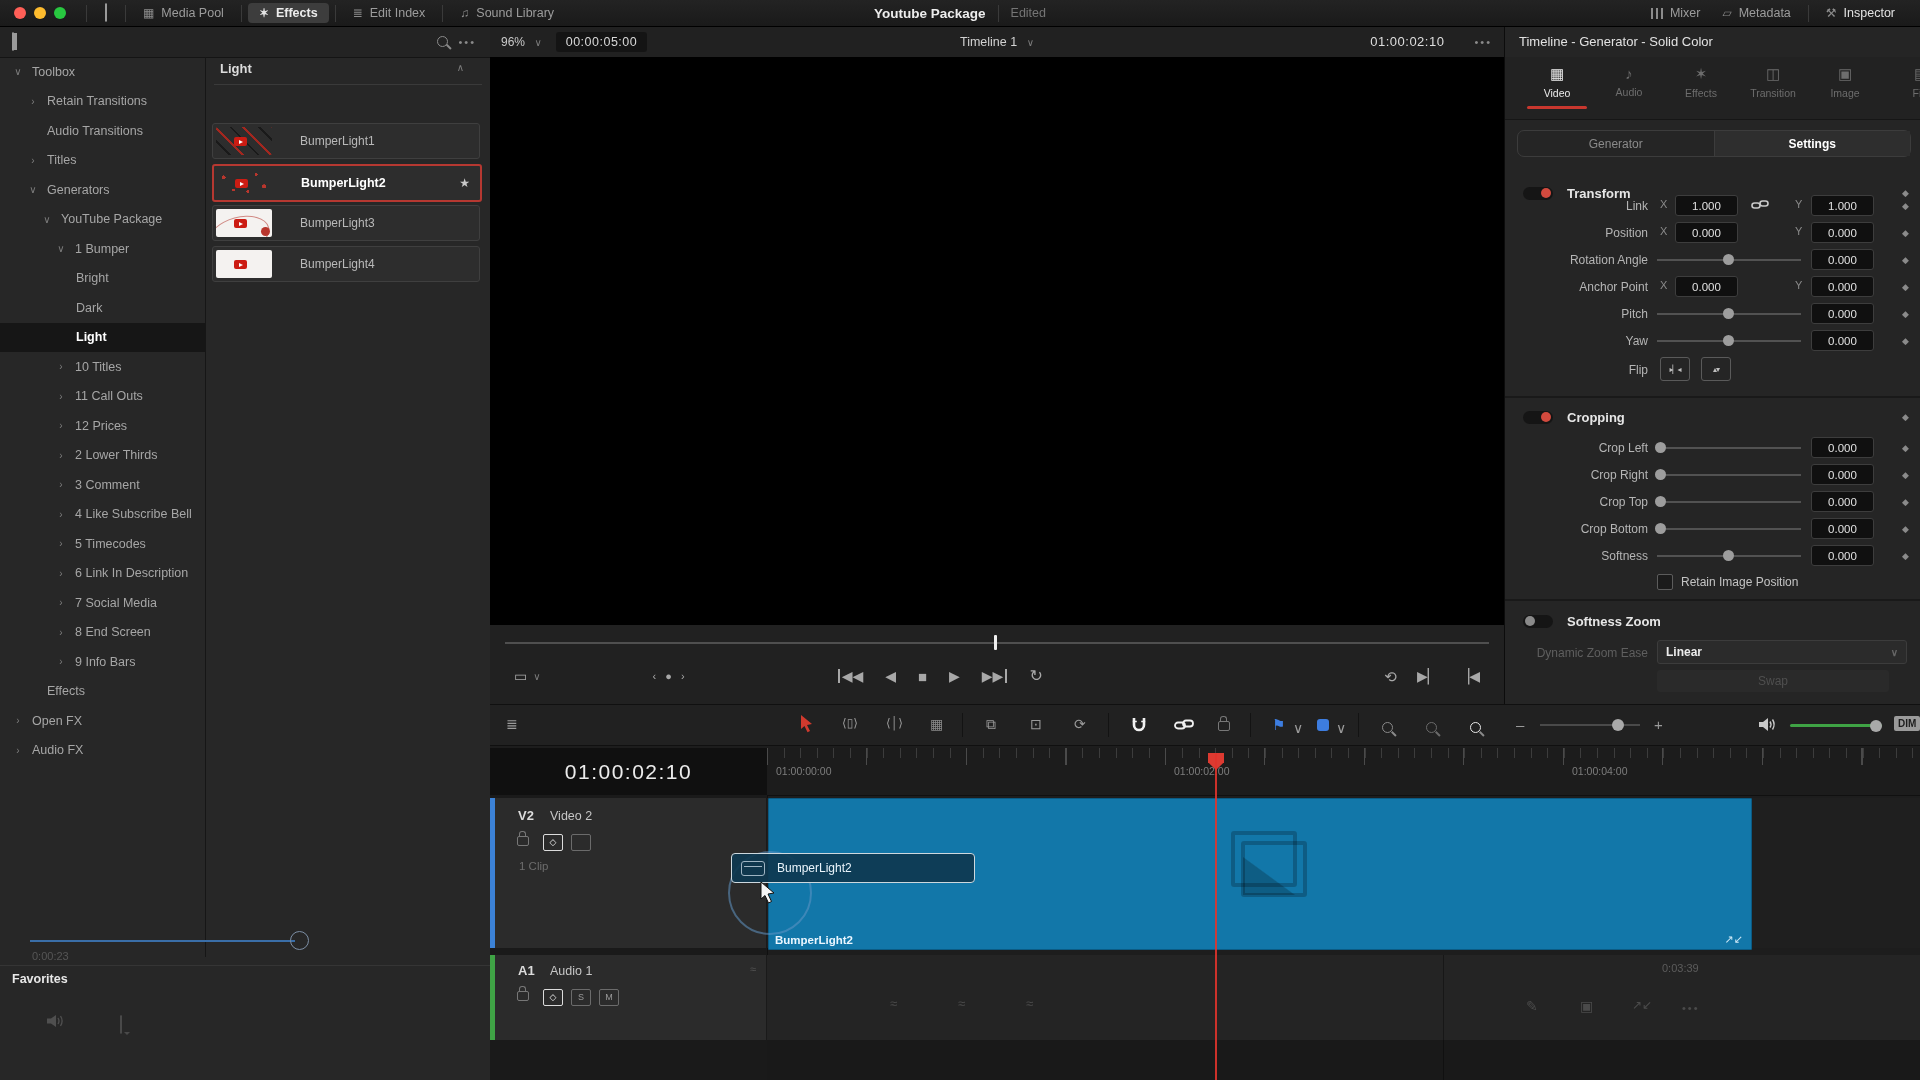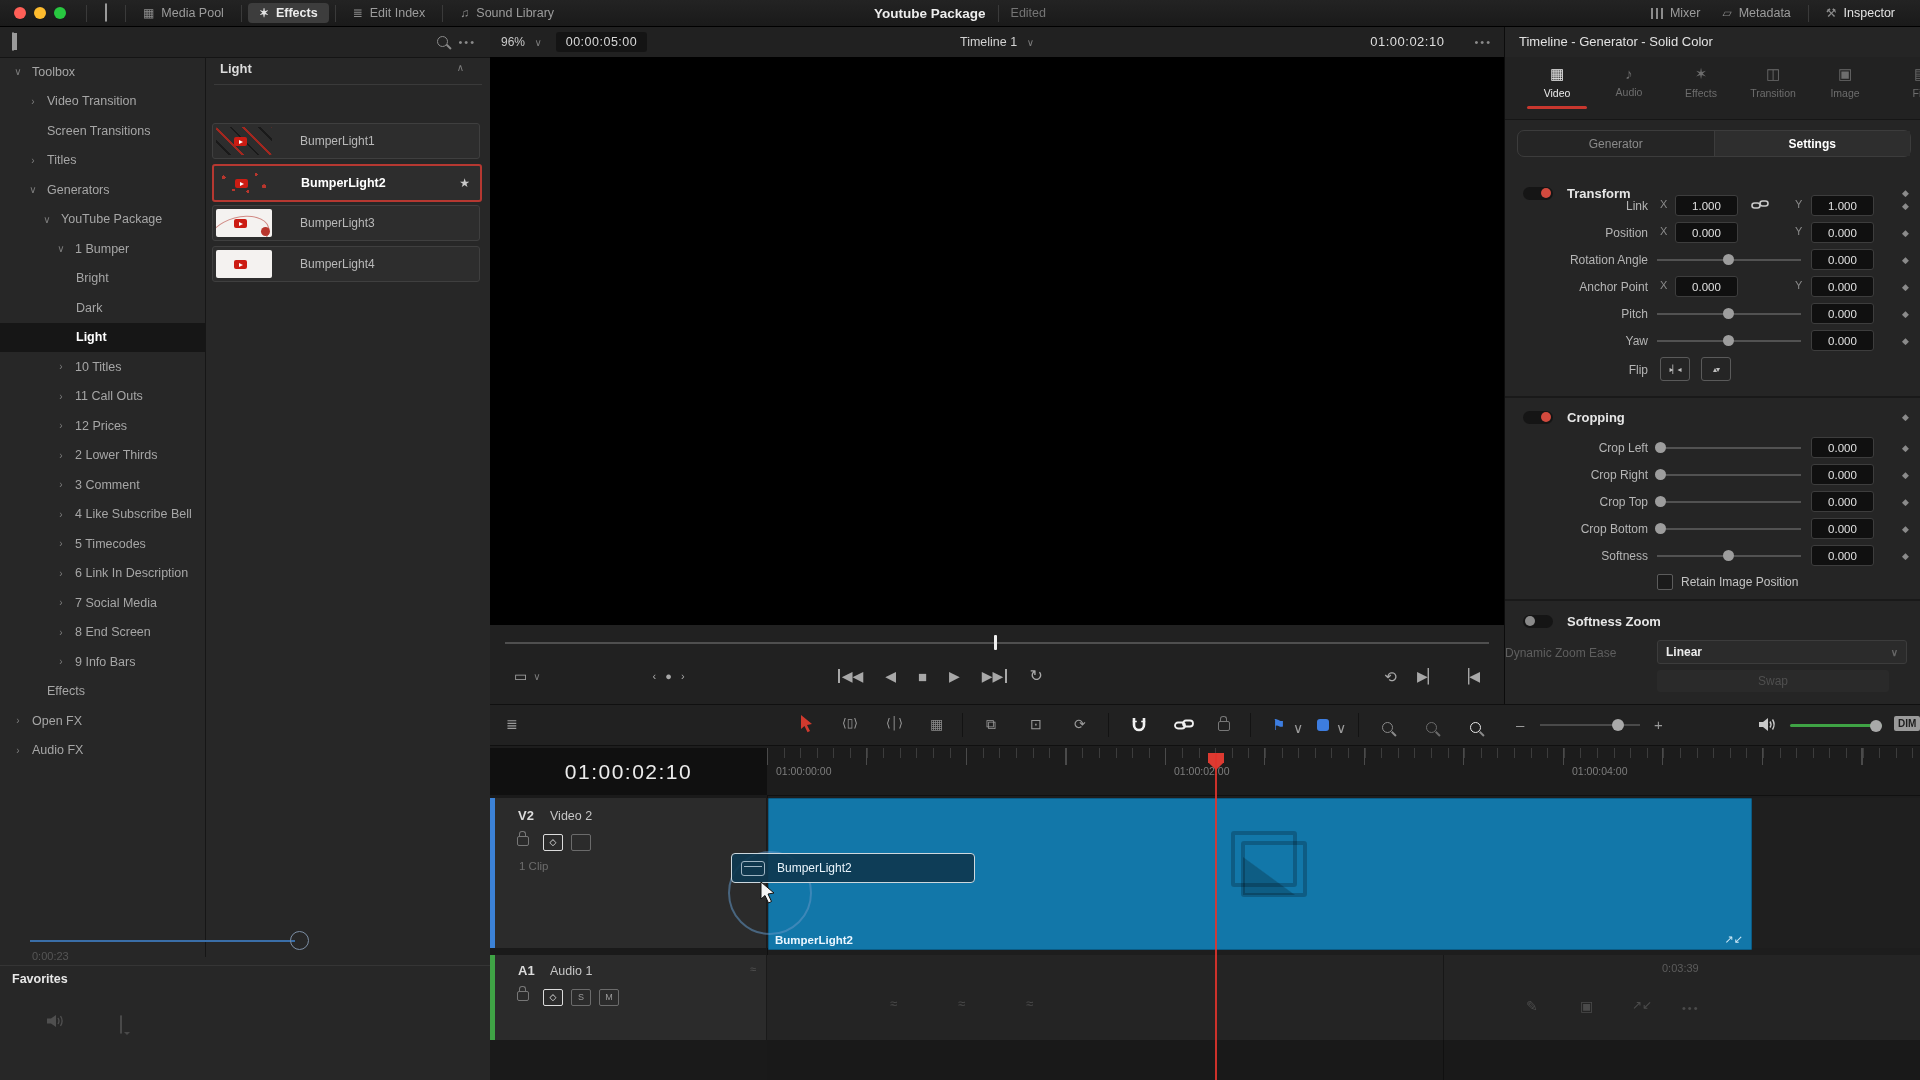--- a/index.html
+++ b/index.html
@@ -107,21 +107,21 @@
   .vbox{position:absolute;top:3px;width:61px;height:19px;background:#101010;border:1px solid #3d3d3d;border-radius:3px;
         font-size:11.5px;color:#e0e0e0;display:flex;align-items:center;justify-content:center}
   .slidetrack{position:absolute;top:12.5px;left:152px;width:144px;height:2px;background:#525252}
   .slideknob{position:absolute;top:8px;width:11px;height:11px;border-radius:50%;background:#9d9d9d}
   .rowkf{position:absolute;right:12px;top:9px}
   .linkic{position:absolute;left:246px;top:5px;width:18px;height:16px}
   .flipbtn{position:absolute;top:1px;width:28px;height:22px;border:1px solid #5a5a5a;border-radius:3px;
            display:flex;align-items:center;justify-content:center;font-size:8px;color:#bdbdbd;letter-spacing:-1px}
   .secdiv{position:absolute;left:0;width:416px;height:2px;background:#191919}
   .checkbox{position:absolute;left:152px;top:5px;width:14px;height:14px;border:1px solid #5c5c5c;border-radius:2px;background:#1b1b1b}
-  .dz-label{position:absolute;left:0;width:143px;text-align:left;font-size:12px;color:#5f5f5f}
+  .dz-label{position:absolute;left:0;width:143px;text-align:right;font-size:12px;color:#5f5f5f}
   .dropdown{position:absolute;left:152px;width:232px;height:22px;background:#2b2b2b;border:1px solid #3c3c3c;border-radius:3px;
             display:flex;align-items:center;padding:0 8px;font-size:12px;color:#ececec;font-weight:bold}
   .dropdown .chev{margin-left:auto;color:#666}
   .swapbtn{position:absolute;left:152px;width:232px;height:22px;background:#2a2a2a;border-radius:3px;
            display:flex;align-items:center;justify-content:center;font-size:12px;color:#4f4f4f}
   
   .timeline{position:absolute;left:490px;top:704px;width:1430px;height:376px;background:#1d1d1d}
   .tl-toolbar{position:absolute;left:0;top:0;width:1430px;height:40px;background:#212121;border-bottom:1px solid #101010;border-top:1px solid #101010}
   .ti{position:absolute;top:12px;color:#9a9a9a;font-size:14px;line-height:1}
   .tsep{position:absolute;top:8px;width:1px;height:24px;background:#131313}
@@ -231,25 +231,25 @@
       <span class="dots" style="margin-right:14px">•••</span>
     </div>
 
     <div class="tree">
       <div class="trow lvl0">
           <span class="chev">∨</span>
           <span style="margin-left:8px">Toolbox</span>
         </div>
       <div class="trow lvl1">
           <span class="chev">›</span>
-          <span style="margin-left:8px">Video Transition</span>
+          <span style="margin-left:8px">Retain Transitions</span>
         </div>
       <div class="trow lvl1">
           <span class="chev"></span>
-          <span style="margin-left:8px">Screen Transitions</span>
+          <span style="margin-left:8px">Audio Transitions</span>
         </div>
       <div class="trow lvl1">
           <span class="chev">›</span>
           <span style="margin-left:8px">Titles</span>
         </div>
       <div class="trow lvl1">
           <span class="chev">∨</span>
           <span style="margin-left:8px">Generators</span>
         </div>
       <div class="trow lvl2">

